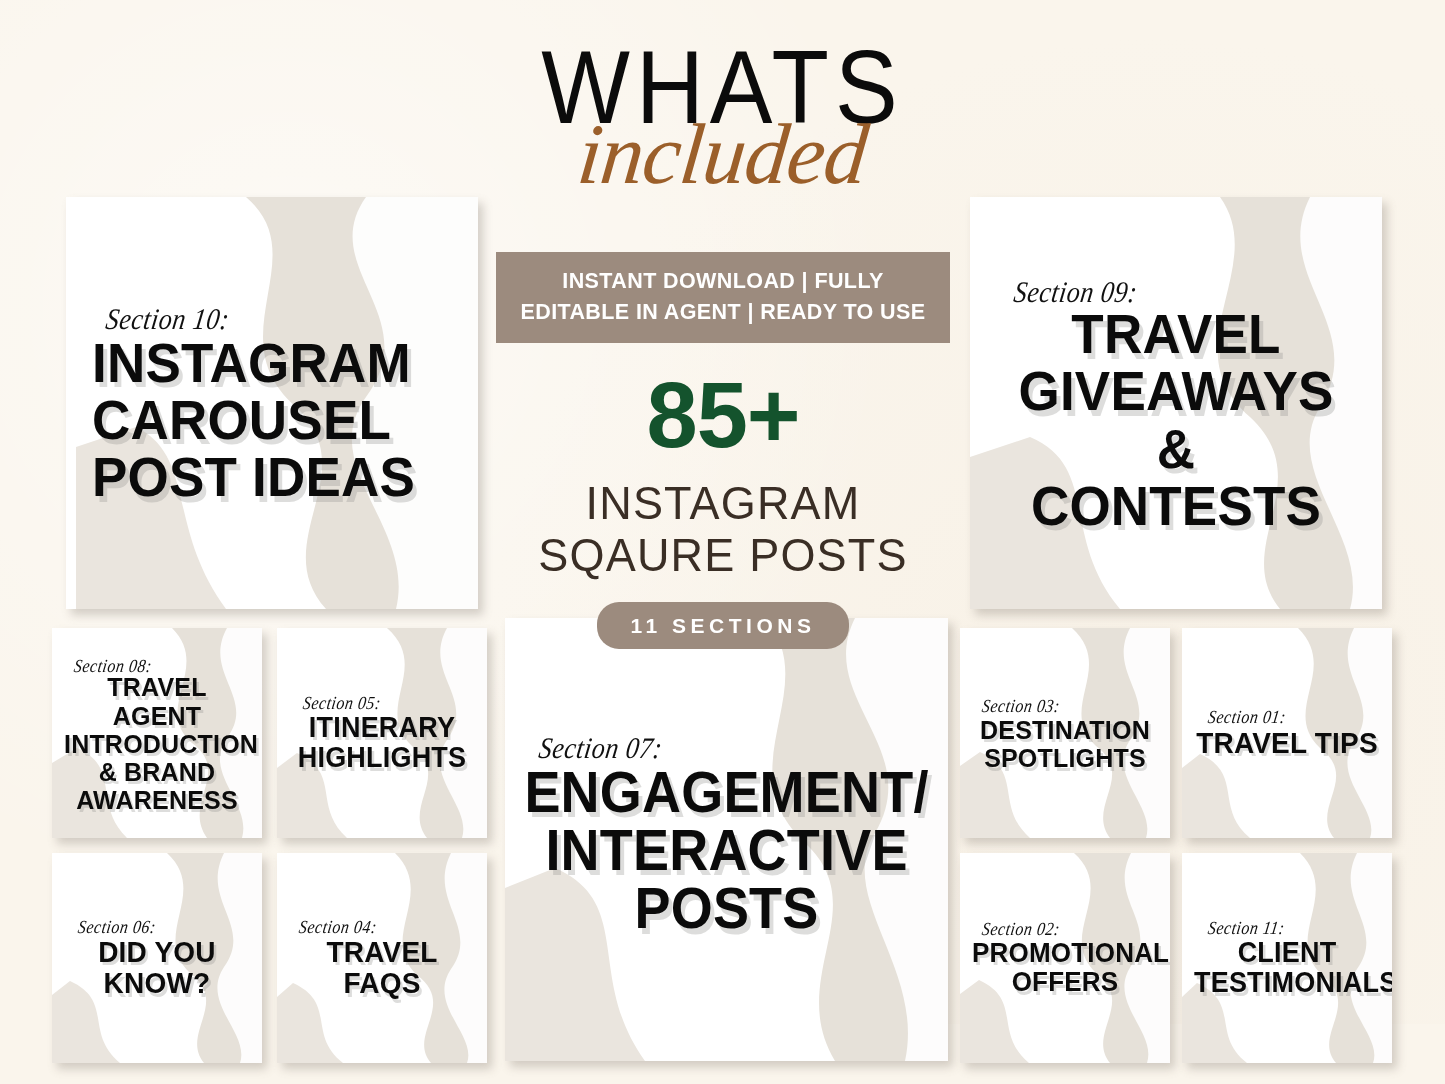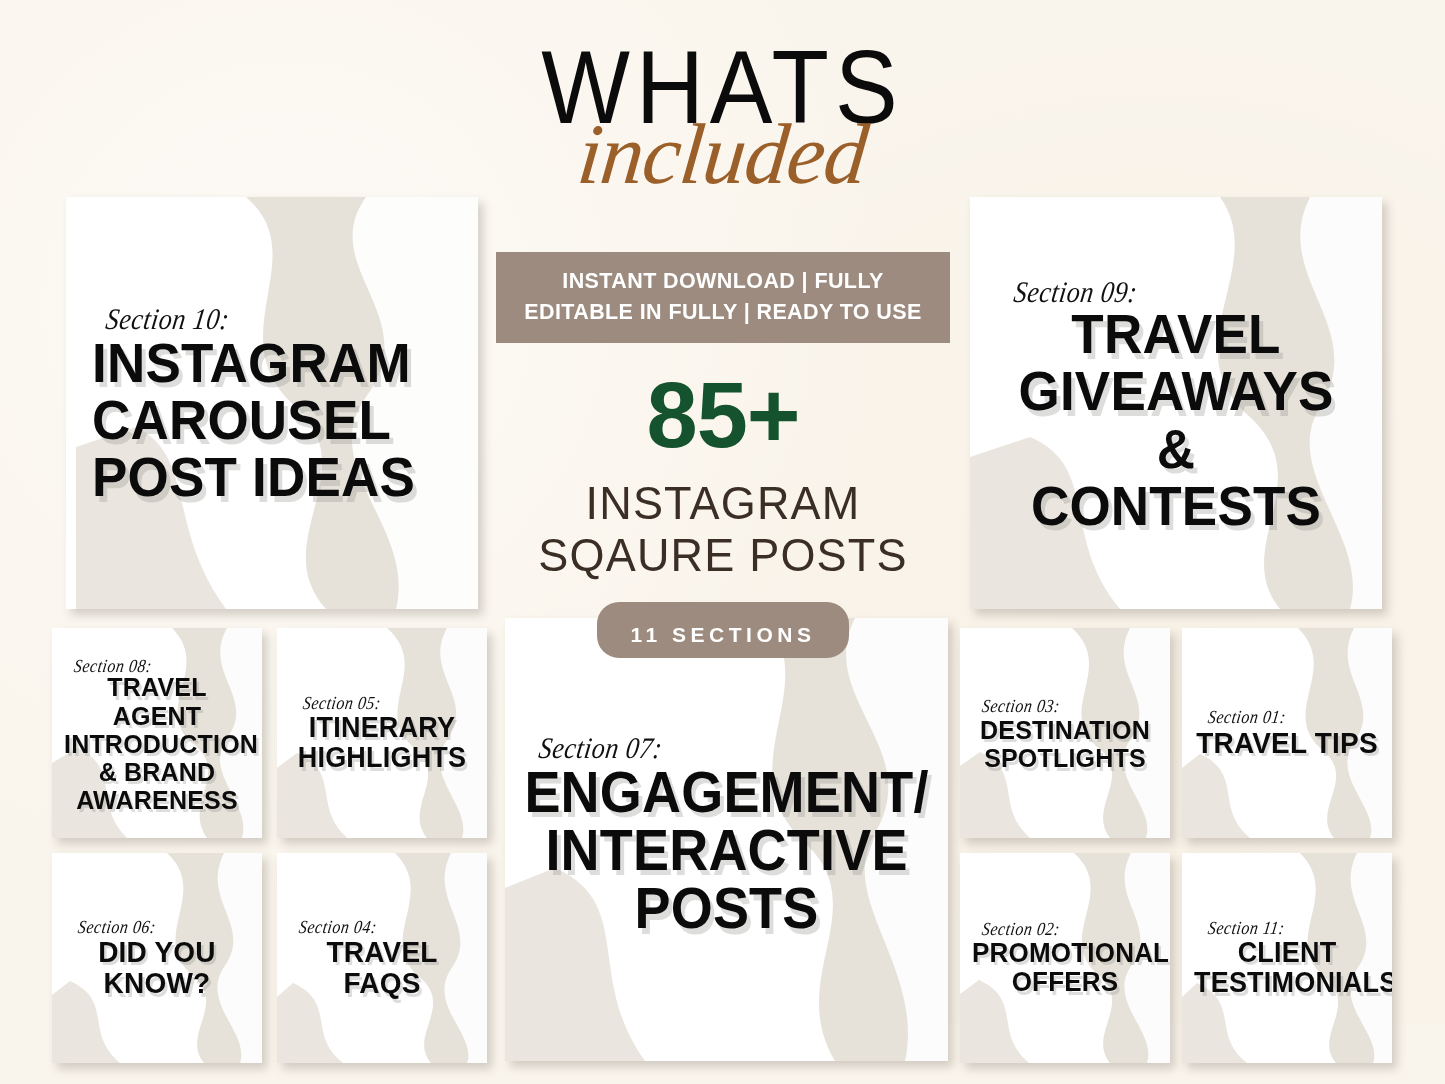--- a/index.html
+++ b/index.html
@@ -95,21 +95,21 @@
     margin-top: 18px;
     font-weight: 400;
     transform: scaleY(1.04);
   }
   .pill-wrap { margin-top: 22px; }
   .pill {
     display: inline-block;
     background: #9c8b7e;
     color: #ffffff;
     border-radius: 22px;
-    padding: 21px 34px 11px;
+    padding: 12px 34px 11px;
     font-size: 21px;
     font-weight: bold;
     letter-spacing: 4.5px;
   }
 
   
   .card {
     position: absolute;
     background: #ffffff;
     overflow: hidden;
@@ -223,21 +223,21 @@
 <div id="canvas">
 
   <div class="header">
     <div class="header-main">WHATS</div>
     <div class="header-script">included</div>
   </div>
 
   <div class="center-col">
     <div class="ribbon">
       <div>INSTANT DOWNLOAD | FULLY</div>
-      <div>EDITABLE IN FULLY | READY TO USE</div>
+      <div>EDITABLE IN AGENT | READY TO USE</div>
     </div>
     <div class="big-number">85+</div>
     <div class="sub-line">
       <div>INSTAGRAM</div>
       <div>SQAURE POSTS</div>
     </div>
     <div class="pill-wrap">
       <span class="pill">11 SECTIONS</span>
     </div>
   </div>

